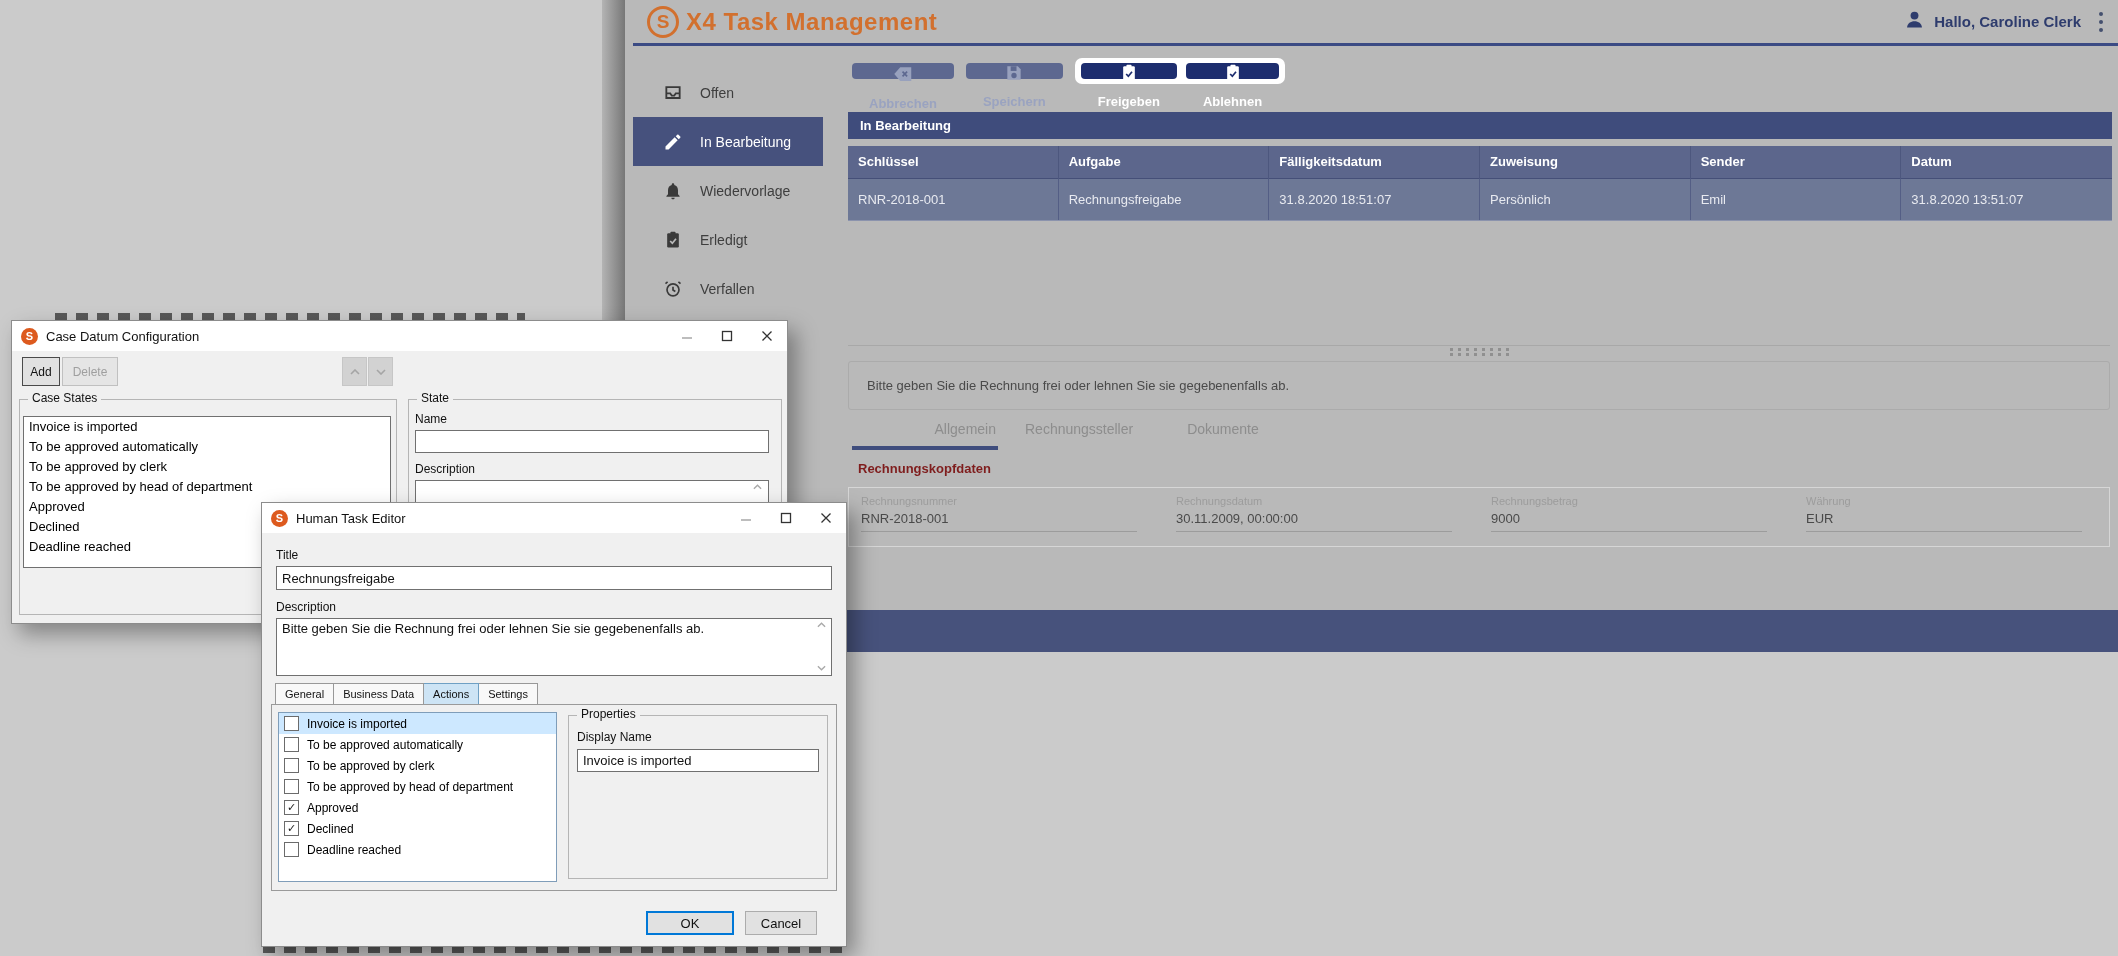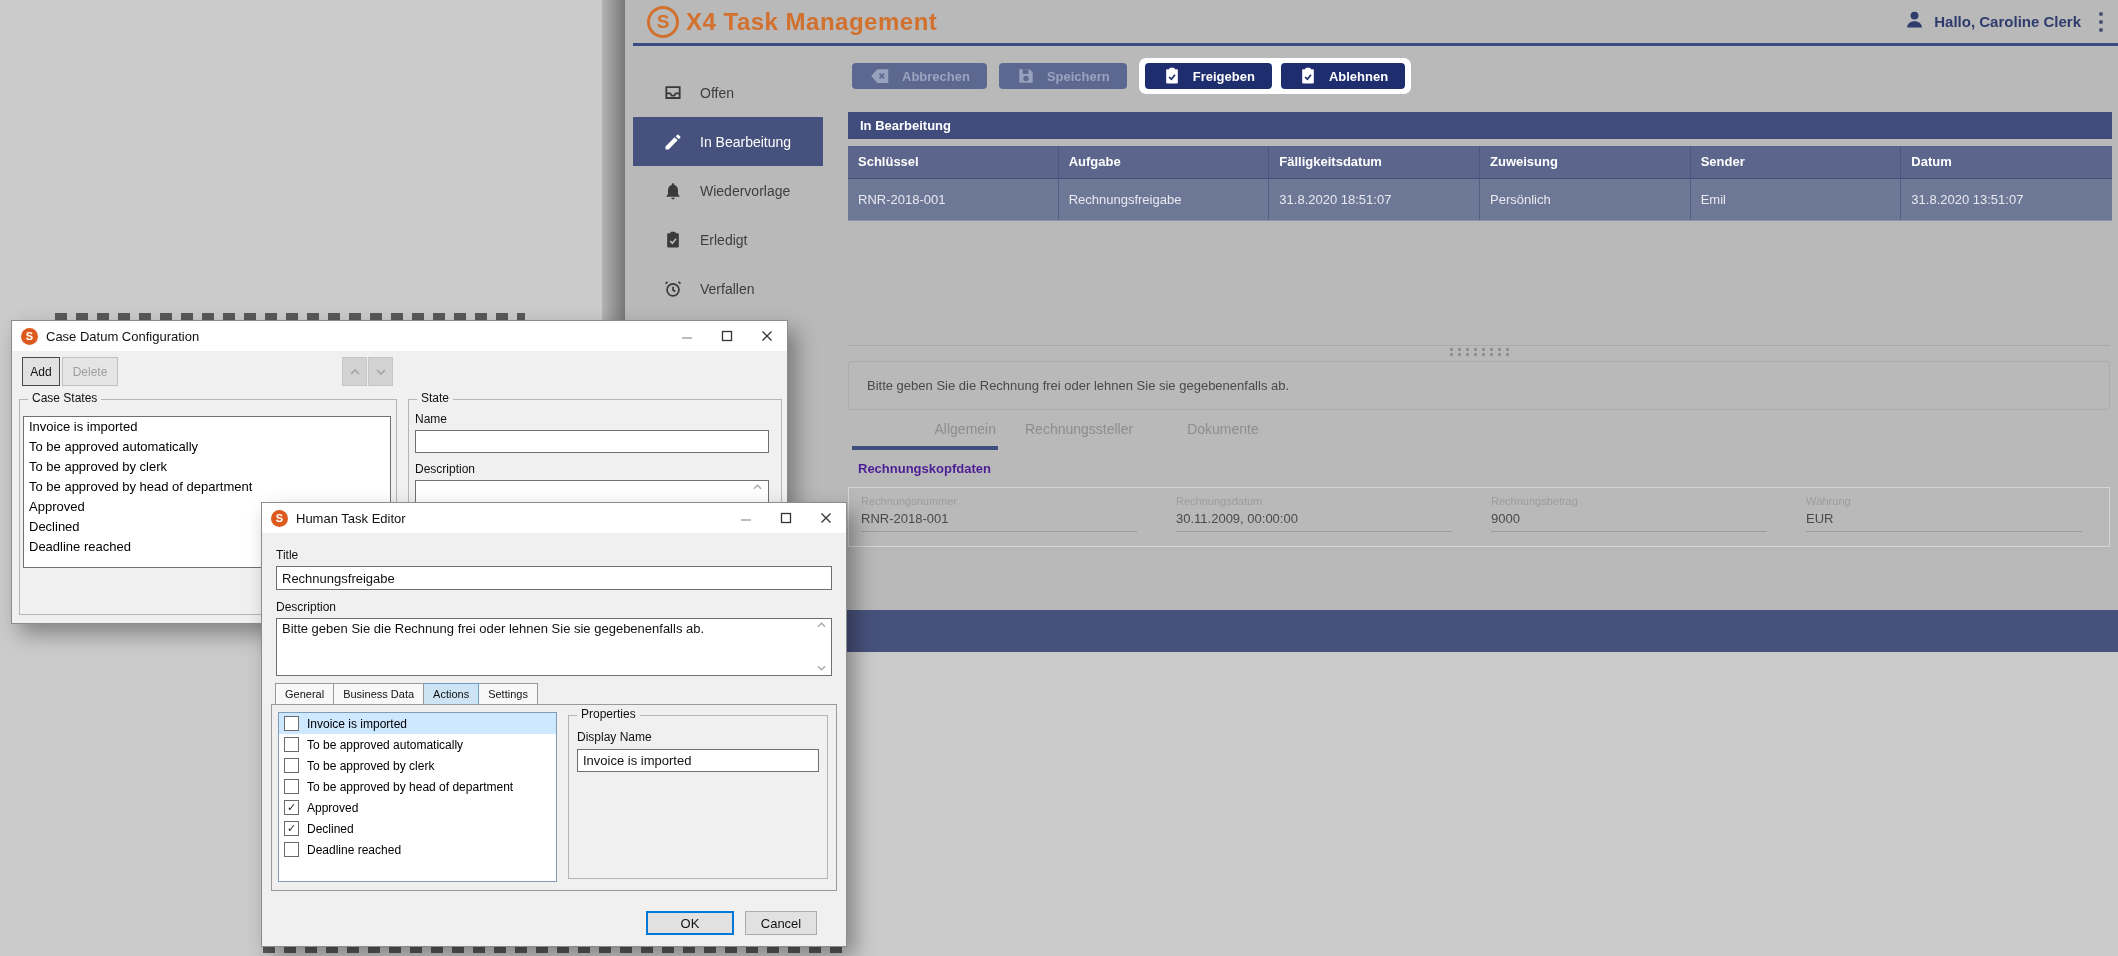--- a/index.html
+++ b/index.html
@@ -22,22 +22,22 @@
   
   .sidebar{position:absolute;left:8px;top:68px;width:190px;}
   .side-item{height:49px;display:flex;align-items:center;color:#3e3e3e;font-size:14px;--contrast:#b9b9b9;}
   .side-item .sicon{margin-left:30px;display:flex;color:#3a3a3a;}
   .side-item .slabel{margin-left:17px;}
   .side-item.active{background:#46517d;color:#fff;--contrast:#46517d;}
   .side-item.active .sicon{color:#fff;}
 
   
   .toolbar{position:absolute;left:227px;top:58px;display:flex;align-items:center;gap:12px;}
-  .tbtn{display:flex;align-items:center;gap:11px;height:26px;padding:0 17px;border-radius:4px;
-        font-size:13px;font-weight:bold;}
+  .tbtn{display:flex;align-items:center;gap:11px;height:16px;padding:0 17px;border-radius:4px;
+        font-size:13px;font-weight:bold;flex-direction:column;}
   .tbtn .ticon{display:flex;}
   .tbtn.disabled{background:#5d6890;color:#9aa3c0;--contrast:#5d6890;}
   .tbtn.disabled .ticon{color:#98a1bd;}
   .tbtn.primary{background:#1d2d6e;color:#fff;--contrast:#1d2d6e;}
   .tbtn.primary .ticon{color:#fff;}
   .pill{background:#fff;border-radius:7px;padding:5px 6px;display:flex;gap:9px;}
 
   
   .section-bar{position:absolute;left:223px;top:112px;width:1252px;height:27px;background:#3f4c7c;
                color:#fff;font-size:13px;font-weight:bold;line-height:27px;padding-left:12px;}
@@ -55,21 +55,21 @@
   .grip{position:absolute;left:825px;top:348px;width:64px;height:9px;}
   .grip i{display:block;height:3px;margin-bottom:2px;
           background:repeating-linear-gradient(90deg,#909090 0 3px,rgba(0,0,0,0) 3px 8px);}
   .instruction-panel{position:absolute;left:223px;top:361px;width:1260px;height:47px;
                      border:1px solid #ababab;border-radius:3px;display:flex;align-items:center;}
   .instruction-panel span{margin-left:18px;font-size:13px;color:#4a4a4a;}
   .dtabs{position:absolute;left:227px;top:413px;display:flex;height:37px;}
   .dtab{min-width:142px;text-align:right;font-size:14px;color:#8d8d8d;line-height:33px;padding:0 2px;}
   .dtab + .dtab{min-width:0;padding:0 27px;}
   .dtab.active{border-bottom:4px solid #3f4d7d;}
-  .form-heading{position:absolute;left:233px;top:461px;font-size:13px;font-weight:bold;color:#4c1d95;}
+  .form-heading{position:absolute;left:233px;top:461px;font-size:13px;font-weight:bold;color:#7f1d1d;}
   .fields{position:absolute;left:223px;top:487px;width:1260px;height:58px;border:1px solid #d6d6d6;
           display:grid;grid-template-columns:repeat(4,1fr);}
   .field{padding:7px 12px;}
   .flabel{font-size:11px;color:#9c9c9c;}
   .fval{font-size:13px;color:#4a4a4a;margin-top:4px;border-bottom:1px solid #9c9c9c;
         padding-bottom:5px;width:95%;}
   .footer-bar{position:absolute;left:8px;right:0;top:610px;height:42px;background:#47527c;}
 
   
   .dlg{position:absolute;background:#f0f0f0;border:1px solid #8c8c8c;

